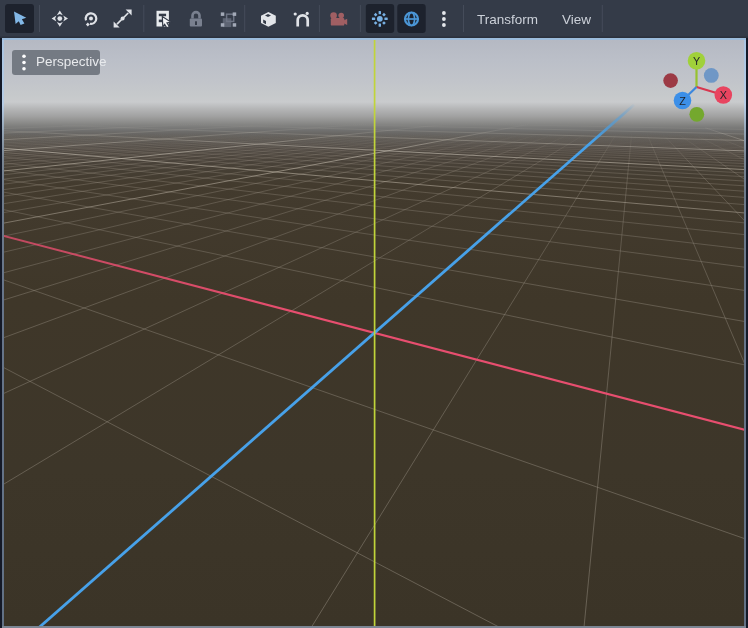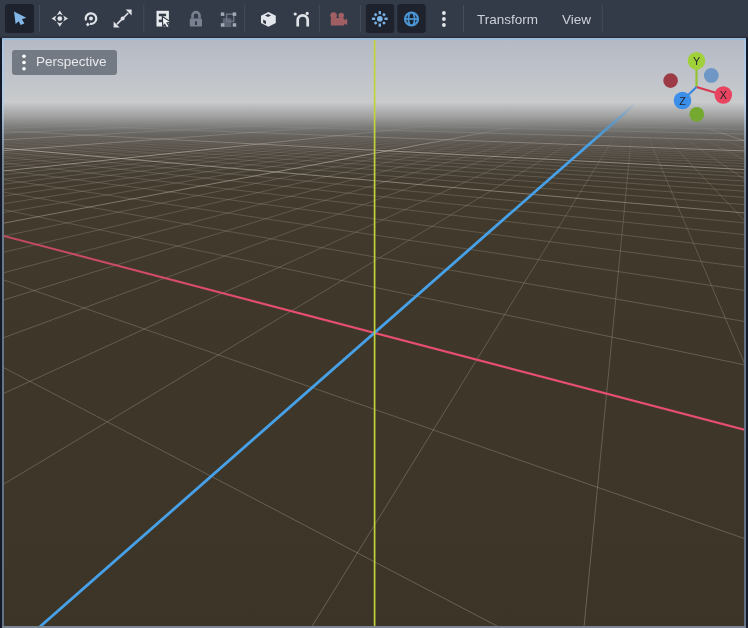--- a/index.html
+++ b/index.html
@@ -7,21 +7,21 @@
  #vpborder { position:absolute; left:2px; top:38px; width:740px; height:586px;
    border:2px solid transparent; }
  .bt { position:absolute; left:2px; top:38px; width:744px; height:2px; background:#9cbcdc; }
  .bb { position:absolute; left:2px; top:626px; width:744px; height:2px; background:#7b8694; }
  .bl { position:absolute; left:2px; top:40px; width:2px; height:586px;
    background:linear-gradient(to bottom,#aac4e1 0%,#b7cde6 11%,#98a9bb 15%,#7a8694 20%,#6d7a8a 26%,#67758a 45%,#627185 100%); }
  .br { position:absolute; left:744px; top:40px; width:2px; height:586px;
    background:linear-gradient(to bottom,#aac4e1 0%,#b7cde6 11%,#98a9bb 15%,#7a8694 20%,#6d7a8a 26%,#67758a 45%,#627185 100%); }
  #vp { position:absolute; left:0; top:0; width:740px; height:586px; overflow:hidden;
    box-shadow: inset 0 0 0 1px rgba(20,25,35,0.55); }
- #persp { position:absolute; left:8px; top:10px; width:105px; height:25px;
+ #persp { position:absolute; left:8px; top:10px; width:88px; height:25px;
    background:rgba(110,116,125,0.92); border-radius:3px; }
  #persp span { position:absolute; left:24px; top:4px; font-size:13.5px; color:#e8eaed; }
 </style></head>
 <body>
 <div id="toolbar"></div>
 
 <svg width="748" height="38" style="position:absolute;left:0;top:0">
  <rect x="0" y="0" width="748" height="38" fill="#343b48"></rect>
  <rect x="0" y="36.5" width="748" height="1.5" fill="#2b313c"></rect>
 

